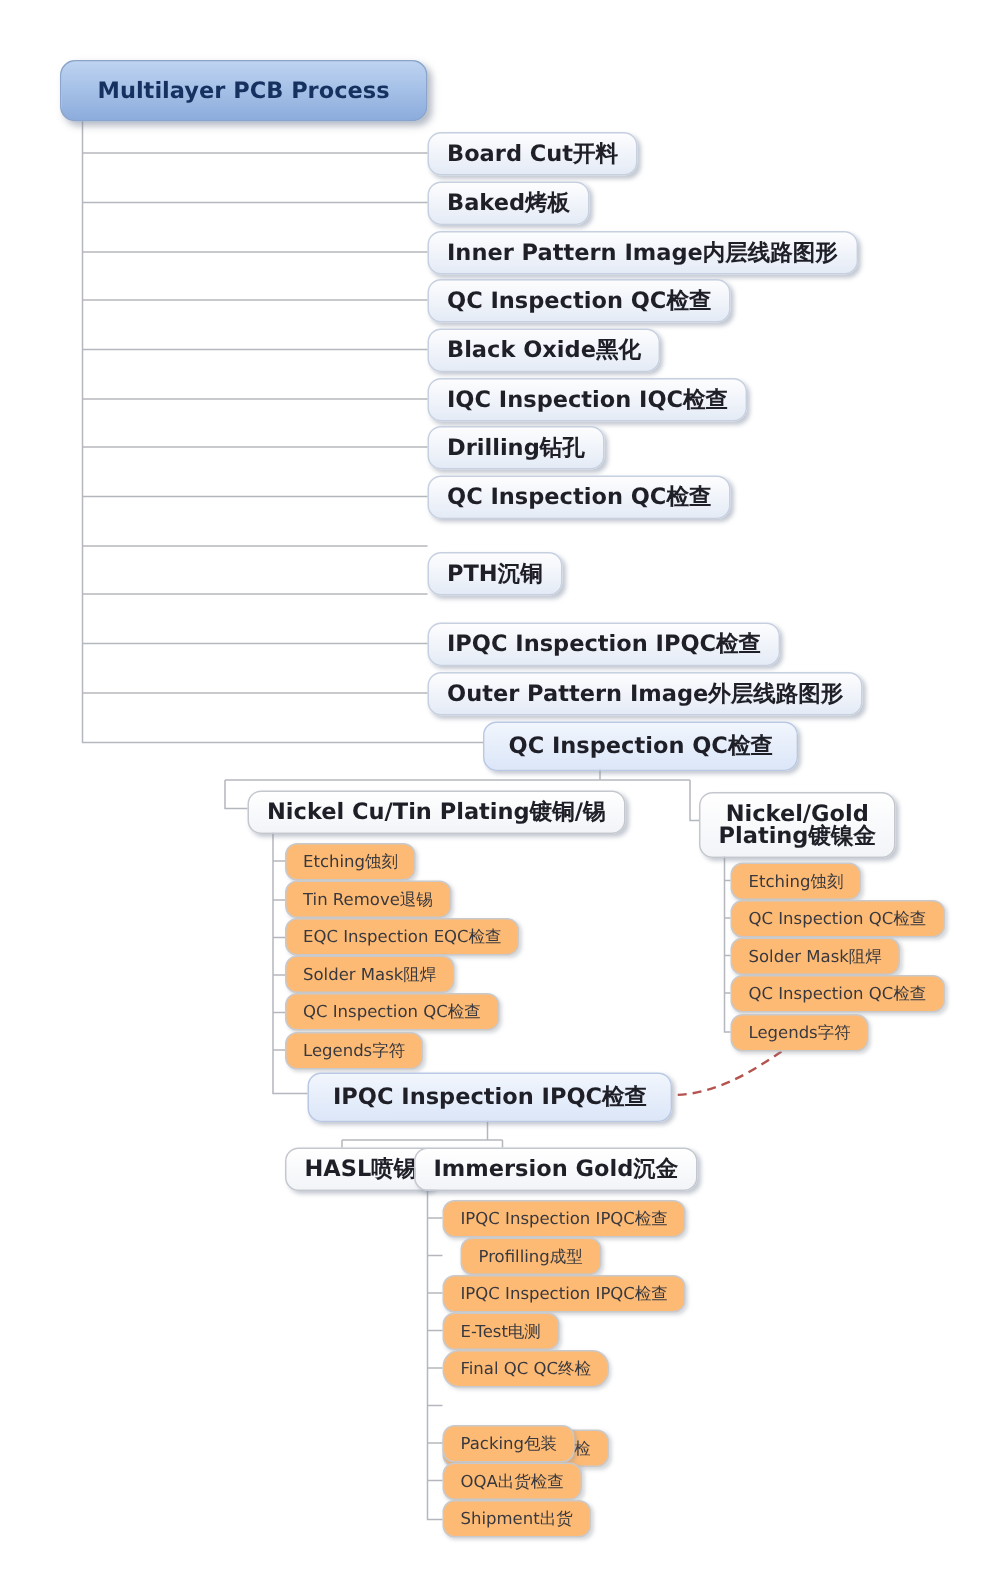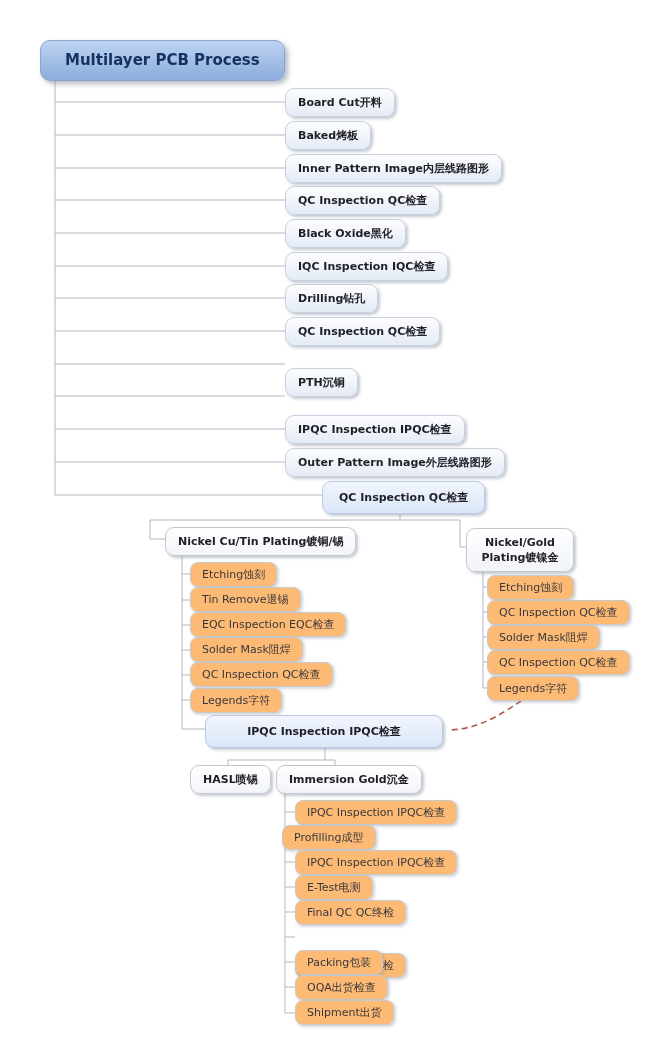--- a/index.html
+++ b/index.html
@@ -5,21 +5,21 @@
   html,body{margin:0;padding:0;background:#ffffff;}
   #canvas{
     position:relative;width:671px;height:1063px;background:#ffffff;overflow:hidden;
     font-family:"DejaVu Sans","Liberation Sans",sans-serif;
   }
   #wires{position:absolute;left:0;top:0;width:671px;height:1063px;}
   .node{
     position:absolute;box-sizing:border-box;white-space:nowrap;
     border-radius:9px;border:1px solid #c6d0e0;
     background:linear-gradient(#fdfdfe,#e4ebf6);
-    color:#1f1f28;font-size:11px;font-weight:bold;
+    color:#1f1f28;font-size:15px;font-weight:bold;
     padding:7px 12px;line-height:13px;
     box-shadow:2px 2px 3px rgba(125,135,155,.45);
   }
   .root{
     background:linear-gradient(#bdd3f1,#8cacdc);
     border:1px solid #8aa4cb;border-radius:10px;
     color:#16315f;font-size:15px;line-height:17px;font-weight:bold;
     padding:11px 24px;box-shadow:3px 3px 5px rgba(110,120,140,.5);
   }
   .gate{
@@ -135,22 +135,22 @@
   <div class="node lvl2" style="left:487px;top:625px;">Solder Mask阻焊</div>
   <div class="node lvl2" style="left:487px;top:650px;">QC Inspection QC检查</div>
   <div class="node lvl2" style="left:487px;top:676px;">Legends字符</div>
 
   <div class="node gate" style="left:205px;top:715px;min-width:238px;">IPQC Inspection IPQC检查</div>
 
   <div class="node branch" style="left:190px;top:765px;">HASL喷锡</div>
   <div class="node branch" style="left:276px;top:765px;">Immersion Gold沉金</div>
 
   <div class="node lvl2" style="left:295px;top:800px;">IPQC Inspection IPQC检查</div>
-  <div class="node lvl2" style="left:282px;top:825px;">Profilling成型</div>
+  <div class="node lvl2" style="left:307px;top:825px;">Profilling成型</div>
   <div class="node lvl2" style="left:295px;top:850px;">IPQC Inspection IPQC检查</div>
   <div class="node lvl2" style="left:295px;top:875px;">E-Test电测</div>
-  <div class="node lvl2" style="left:295px;top:900px;">Final QC QC终检</div>
+  <div class="node lvl2" style="left:295px;top:900px;border-radius:11px;">Final QC QC终检</div>
   <div class="node lvl2" style="left:295px;top:925px;margin-top:28px;">Final QA QA终检</div>
   <div class="node lvl2" style="left:295px;top:950px;">Packing包装</div>
   <div class="node lvl2" style="left:295px;top:975px;">OQA出货检查</div>
   <div class="node lvl2" style="left:295px;top:1000px;">Shipment出货</div>
 
 </div>
 
 </body></html>

